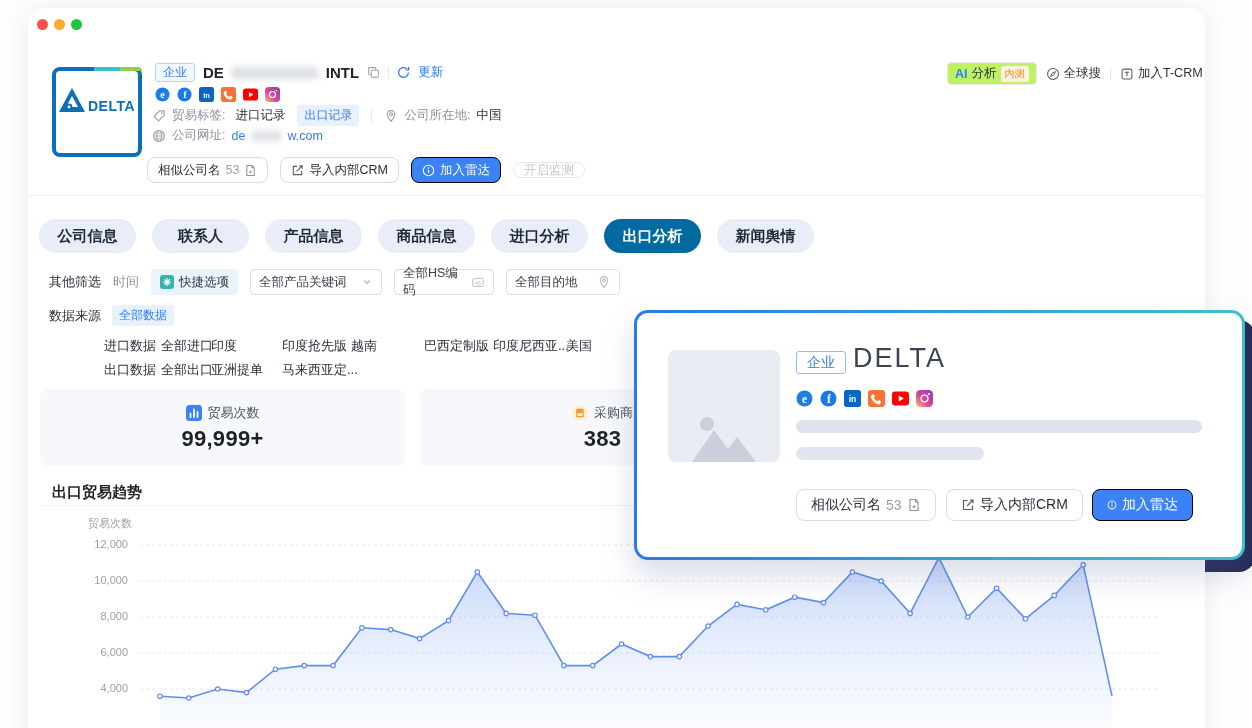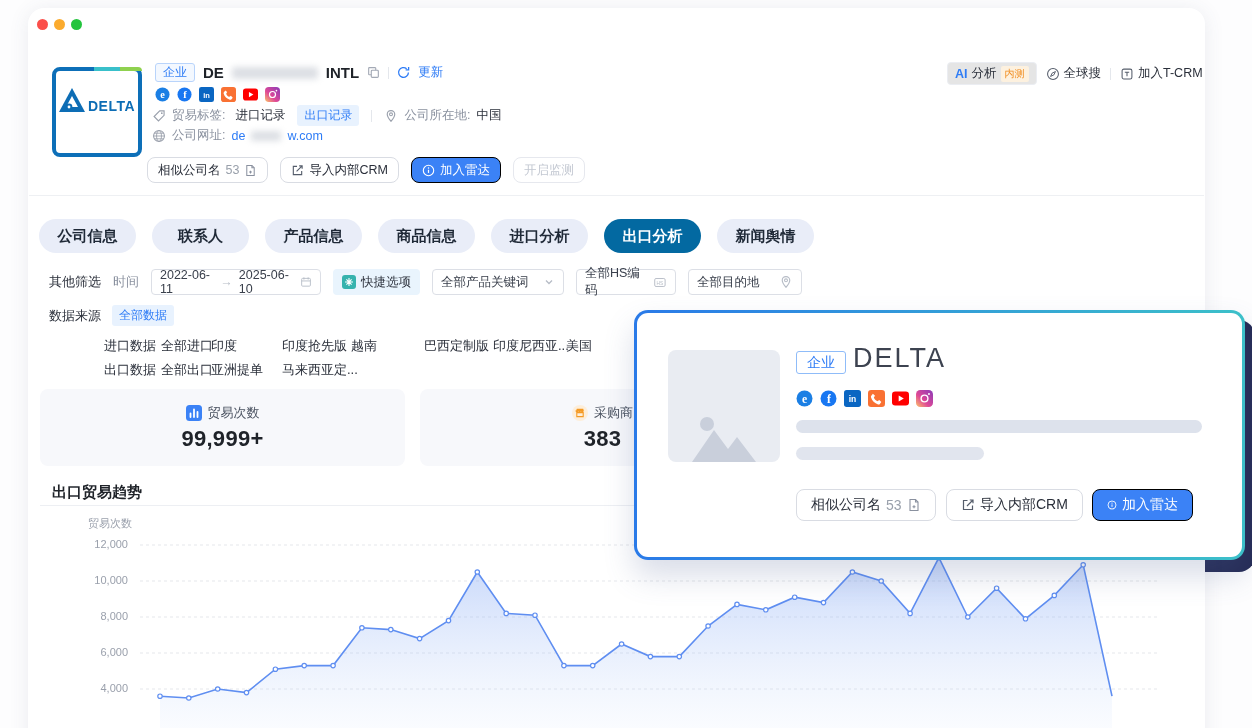--- a/index.html
+++ b/index.html
@@ -34,21 +34,21 @@
   .ic { display:inline-block; }
   .ic svg { width:100%; height:100%; display:block; }
   .ic14 { width:14px; height:14px; } .ic13{ width:13px; height:13px; }
   .social-row { display:flex; gap:7px; align-items:center; }
   .social { display:inline-block; cursor:pointer; }
   .social-row .social { width:15px; height:15px; }
   #social-overlay .social { width:17px; height:17px; }
   .social svg { width:100%; height:100%; display:block; }
   
   .ai-pill { display:inline-flex; align-items:center; gap:4px; border:1px solid #ebedf2; border-radius:4px;
-             padding:2px 7px; background:#e5e5e5; cursor:pointer; }
+             padding:2px 7px; background:#bef264; cursor:pointer; }
   .ai-blue { color:#2e7cf6; font-weight:bold; font-size:12.5px; }
   .ai-text { font-size:12.5px; color:#2a2f3a; }
   .ai-badge { font-size:10px; color:#f08c1e; background:#fdf1df; border-radius:2px; padding:1px 4px; }
   .tr-item { display:inline-flex; align-items:center; gap:4px; font-size:12.5px; color:#2a2f3a; cursor:pointer; }
   
   .btn { display:inline-flex; align-items:center; justify-content:center; gap:5px; border-radius:8px;
          font-size:12.5px; cursor:pointer; white-space:nowrap; }
   .btn-white { background:#fff; border:1px solid #d9dce3; color:#2a2f3a; }
   .btn-blue  { background:#3b82f6; border:1px solid #000000; color:#fff; }
   .btn-disabled { background:#fff; border:1px solid #e6e8ee; color:#c2c7d1; cursor:default; }
@@ -274,51 +274,40 @@
     <span class="btn btn-blue" style="height:26px; padding:0 10px;">
       <span class="ic ic13">
           <svg viewBox="0 0 14 14">
             <circle cx="7" cy="7" r="5.6" fill="none" stroke="#fff" stroke-width="1.2"></circle>
             <path d="M7 6.2v3.4" stroke="#fff" stroke-width="1.3"></path>
             <circle cx="7" cy="4.3" r="0.8" fill="#fff"></circle>
           </svg>
         </span>
       <span>加入雷达</span>
     </span>
-    <span class="btn btn-disabled" style="height:26px; padding:0 10px;">
+    <span class="btn btn-disabled" style="height:16px; padding:0 10px;">
       <span>开启监测</span>
     </span>
   </div>
 
   <div class="hdr-divider"></div>
 
   <div class="tabs" id="tabs">
       <div class="tab">公司信息</div>
       <div class="tab">联系人</div>
       <div class="tab">产品信息</div>
       <div class="tab">商品信息</div>
       <div class="tab">进口分析</div>
       <div class="tab active">出口分析</div>
       <div class="tab">新闻舆情</div>
     </div>
 
   <div class="filters">
     <span style="font-size:13px; color:#2a2f3a;">其他筛选</span>
     <span class="glabel" style="font-size:13px;">时间</span>
-    <span class="fbox" style="width:170px; justify-content:space-between;">
-      <span>2022-06-11</span>
-      <span style="color:#b6bcc6;">→</span>
-      <span>2025-06-10</span>
-      <span class="ic ic14">
-          <svg viewBox="0 0 16 16">
-            <rect x="2.2" y="3.2" width="11.6" height="10.3" rx="1.2" fill="none" stroke="#b6bcc6" stroke-width="1.2"></rect>
-            <path d="M5.2 1.8v3M10.8 1.8v3M2.2 6.6h11.6" stroke="#b6bcc6" stroke-width="1.2" fill="none"></path>
-          </svg>
-        </span>
-    </span>
     <span class="quick">
       <span class="ic ic14">
           <svg viewBox="0 0 14 14">
             <rect width="14" height="14" rx="3" fill="#36b3ae"></rect>
             <path d="M7 3v8M3 7h8M4.4 4.4l5.2 5.2M9.6 4.4L4.4 9.6" stroke="#fff" stroke-width="1.1"></path>
           </svg>
         </span>
       <span>快捷选项</span>
     </span>
     <span class="fbox" style="width:132px; justify-content:space-between;">

